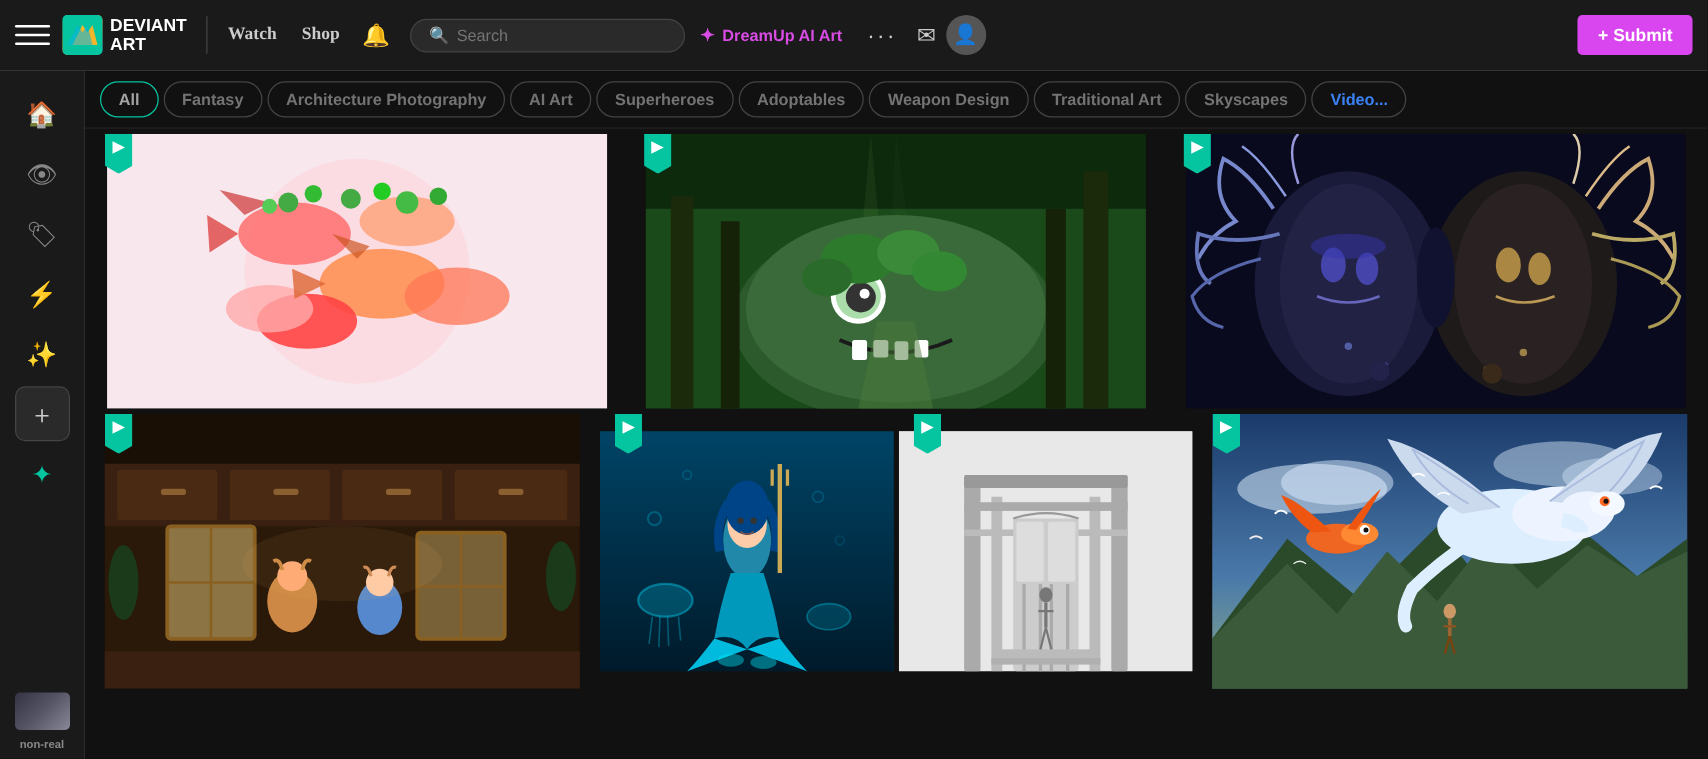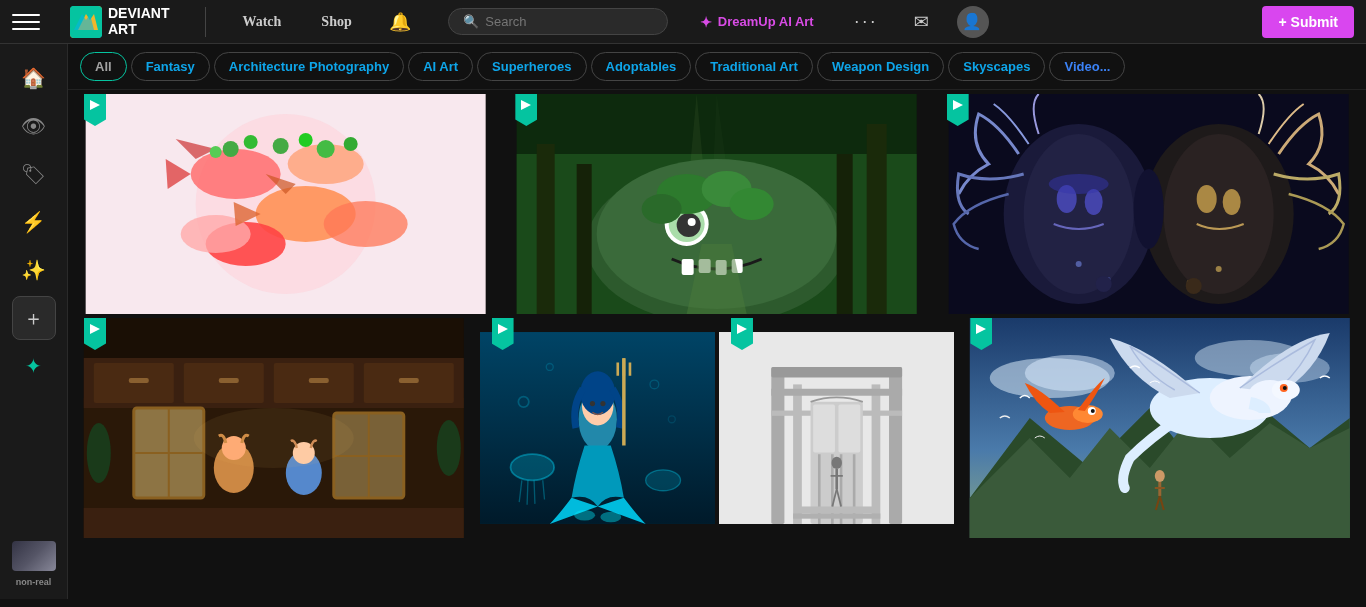--- a/index.html
+++ b/index.html
@@ -1,26 +1,26 @@
 <!DOCTYPE html>
 <html><head>
   <meta charset="utf-8">
   <style>
     * { margin: 0; padding: 0; box-sizing: border-box; }
     body { background: #111; color: #fff; font-family: Arial, sans-serif; width: 1366px; height: 607px; overflow: hidden; }
 
     
     .topnav {
       background: #1a1a1a;
-      height: 44px;
+      height: 57px;
       display: flex;
       align-items: center;
       padding: 0 12px;
       border-bottom: 1px solid #333;
-      gap: 20px;
+      gap: 0;
     }
     .hamburger { width: 28px; cursor: pointer; display: flex; flex-direction: column; gap: 5px; }
     .hamburger span { display: block; height: 2px; background: #fff; border-radius: 2px; }
     .logo { display: flex; align-items: center; gap: 6px; margin: 0 10px; }
     .logo-icon { width: 32px; height: 32px; background: linear-gradient(135deg, #05c4a0 0%, #f2b62b 50%, #06b6e0 100%); border-radius: 4px; }
     .logo-text { font-weight: bold; font-size: 14px; color: #fff; line-height: 1.1; }
     .nav-divider { width: 1px; height: 30px; background: #444; margin: 0 6px; }
     .nav-link { color: #ccc; text-decoration: none; font-size: 14px; padding: 6px 10px; cursor: pointer; font-weight: bold; font-family: Liberation Serif, serif; }
     .search-bar {
       display: flex; align-items: center;
@@ -80,21 +80,21 @@
     
     .category-tabs {
       display: flex; align-items: center;
       padding: 8px 12px; gap: 4px;
       background: #111; border-bottom: 1px solid #222;
       overflow-x: hidden;
     }
     .cat-tab {
       padding: 6px 14px; border-radius: 20px;
       font-size: 13px; font-weight: bold; cursor: pointer;
-      border: 1px solid #444; color: #0ea5e9; white-space: nowrap;
+      border: 1px solid #444; color: #737373; white-space: nowrap;
       background: transparent;
     }
     .cat-tab.active { border-color: #05c4a0; color: #a3a3a3; background: transparent; }
 
     
     .row1 { display: grid; grid-template-columns: 1fr 1fr 1fr; gap: 4px; padding: 4px 4px 2px 4px; }
     .row2 { display: grid; grid-template-columns: 1.2fr 0.7fr 0.7fr 1.2fr; gap: 4px; padding: 2px 4px 4px 4px; }
 
     .art-card {
       position: relative; overflow: hidden; cursor: pointer;
@@ -180,22 +180,22 @@
 
   <main class="main-content">
 
     <div class="category-tabs">
       <div class="cat-tab active">All</div>
       <div class="cat-tab">Fantasy</div>
       <div class="cat-tab">Architecture Photography</div>
       <div class="cat-tab">AI Art</div>
       <div class="cat-tab">Superheroes</div>
       <div class="cat-tab">Adoptables</div>
+      <div class="cat-tab">Weapon Design</div>
       <div class="cat-tab">Traditional Art</div>
-      <div class="cat-tab">Weapon Design</div>
       <div class="cat-tab">Skyscapes</div>
       <div class="cat-tab" style="color:#3b82f6">Video...</div>
     </div>
 
     <div class="row1">
 
       <div class="art-card">
         <svg class="art-canvas" viewBox="0 0 400 220">
           <rect width="400" height="220" fill="#f8e8ee"></rect>
           <circle cx="200" cy="110" r="90" fill="#ffd0d8" opacity="0.5"></circle>

